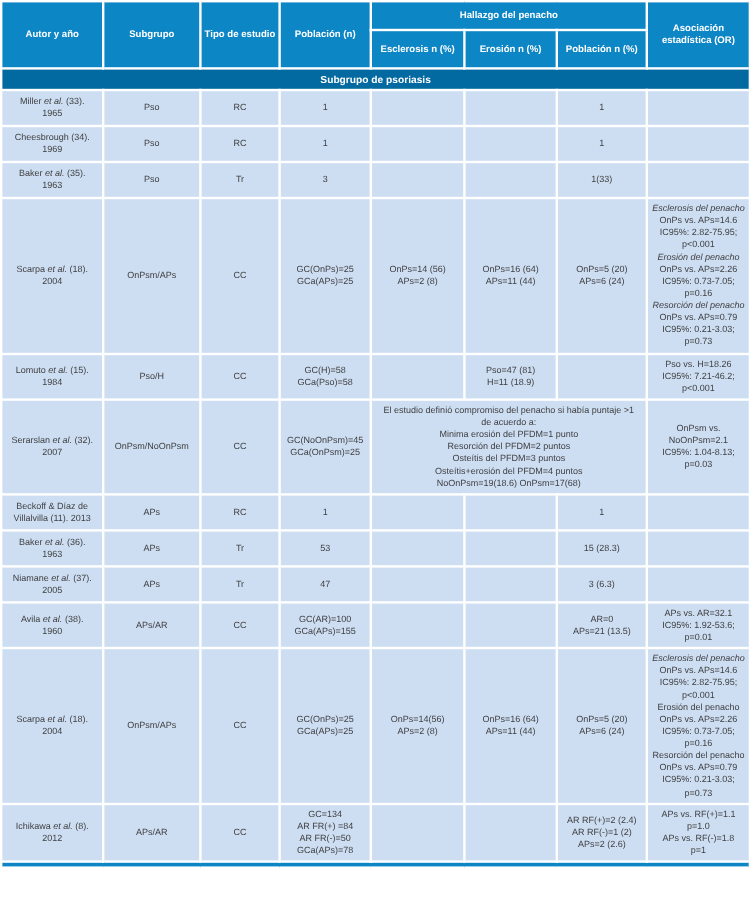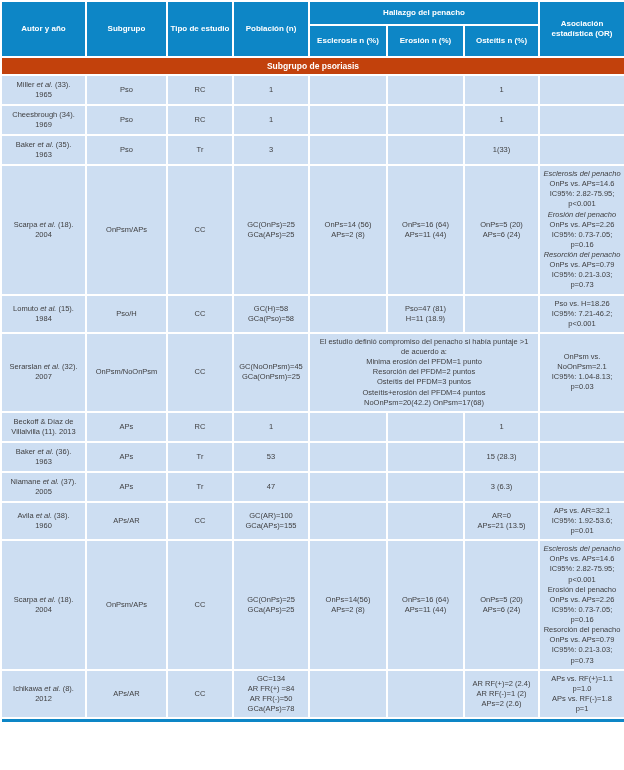--- a/index.html
+++ b/index.html
@@ -20,21 +20,21 @@
     font-size: 8px;
     font-weight: bold;
     text-align: center;
     vertical-align: middle;
     padding: 2px 1px;
     line-height: 1.25;
   }
   thead tr.top-header th { height: 24px; margin-left: 14px; }
   thead tr.sub-header th { height: 32px; }
   tr.section-row td {
-    background: #c2410c;
+    background: #0369a1;
     color: #ffffff;
     font-size: 8.5px;
     font-weight: bold;
     text-align: center;
     padding: 3px 2px;
   }
   tbody td {
     background: #cddef2;
     color: #404042;
     font-size: 7.5px;
@@ -73,21 +73,21 @@
       <th rowspan="2">Autor y año</th>
       <th rowspan="2">Subgrupo</th>
       <th rowspan="2">Tipo de estudio</th>
       <th rowspan="2">Población (n)</th>
       <th colspan="3">Hallazgo del penacho</th>
       <th rowspan="2">Asociación estadística (OR)</th>
     </tr>
     <tr class="sub-header">
       <th>Esclerosis n (%)</th>
       <th>Erosión n (%)</th>
-      <th>Osteítis n (%)</th>
+      <th>Población n (%)</th>
     </tr>
     <tr class="section-row">
       <td colspan="8">Subgrupo de psoriasis</td>
     </tr>
   </thead>
   <tbody id="rows-body">
       <tr>
         <td>
           <div>Miller <i>et al.</i> (33).</div>
           <div>1965</div>
@@ -234,21 +234,21 @@
           <div>GC(NoOnPsm)=45</div>
           <div>GCa(OnPsm)=25</div>
         </td>
         <td colspan="3">
           <div>El estudio definió compromiso del penacho si había puntaje &gt;1</div>
           <div>de acuerdo a:</div>
           <div>Minima erosión del PFDM=1 punto</div>
           <div>Resorción del PFDM=2 puntos</div>
           <div>Osteítis del PFDM=3 puntos</div>
           <div>Osteítis+erosión del PFDM=4 puntos</div>
-          <div>NoOnPsm=20(42.2) OnPsm=17(68)</div>
+          <div>NoOnPsm=19(18.6) OnPsm=17(68)</div>
         </td>
         <td>
           <div>OnPsm vs.</div>
           <div>NoOnPsm=2.1</div>
           <div>IC95%: 1.04-8.13;</div>
           <div>p=0.03</div>
         </td>
       </tr>
       <tr>
         <td>

